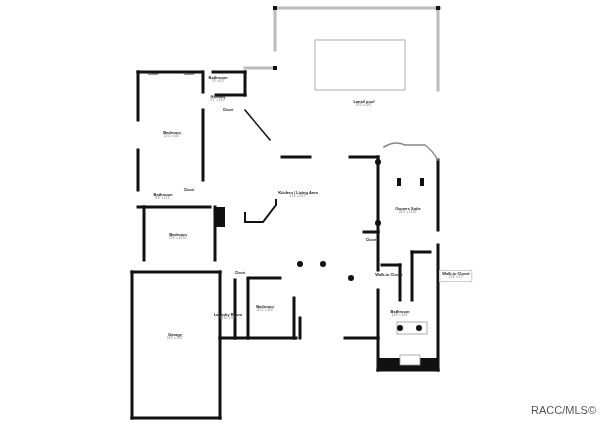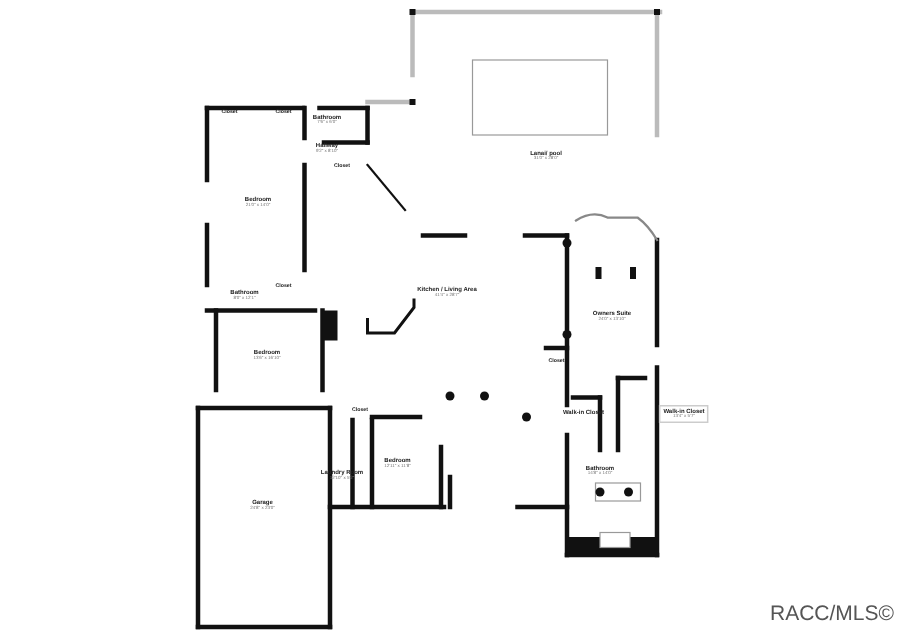--- a/index.html
+++ b/index.html
@@ -3,21 +3,21 @@
 <meta charset="utf-8">
 <style>
   html,body{margin:0;padding:0;background:#fff;}
   body{width:600px;height:424px;position:relative;overflow:hidden;font-family:"Liberation Sans",sans-serif;}
   .plan{position:absolute;left:0;top:0;width:600px;height:424px;}
   .lbl{position:absolute;text-align:center;transform:translateX(-50%);line-height:1.1;}
   .lbl .n{font-size:4px;font-weight:bold;color:#222;white-space:nowrap;display:block;}
   .lbl .d{font-size:3px;color:#777;white-space:nowrap;display:block;}
   .closet{position:absolute;font-size:3.5px;font-weight:bold;color:#222;white-space:nowrap;transform:translateX(-50%);}
   .tag{position:absolute;border:1px solid #ccc;background:#fff;padding:1px 2px;}
-  .wm{position:absolute;right:4px;bottom:8px;font-size:14px;color:#555;}
+  .wm{position:absolute;right:4px;bottom:8px;font-size:11px;color:#555;}
 </style>
 </head>
 <body>
 
 <svg class="plan" viewBox="0 0 600 424" xmlns="http://www.w3.org/2000/svg">
   <g stroke="#111" fill="none" stroke-linecap="square">
 
     <g stroke="#bbb" stroke-width="3">
       <line x1="275" y1="8" x2="440" y2="8"></line>
       <line x1="275" y1="8" x2="275" y2="50"></line>

